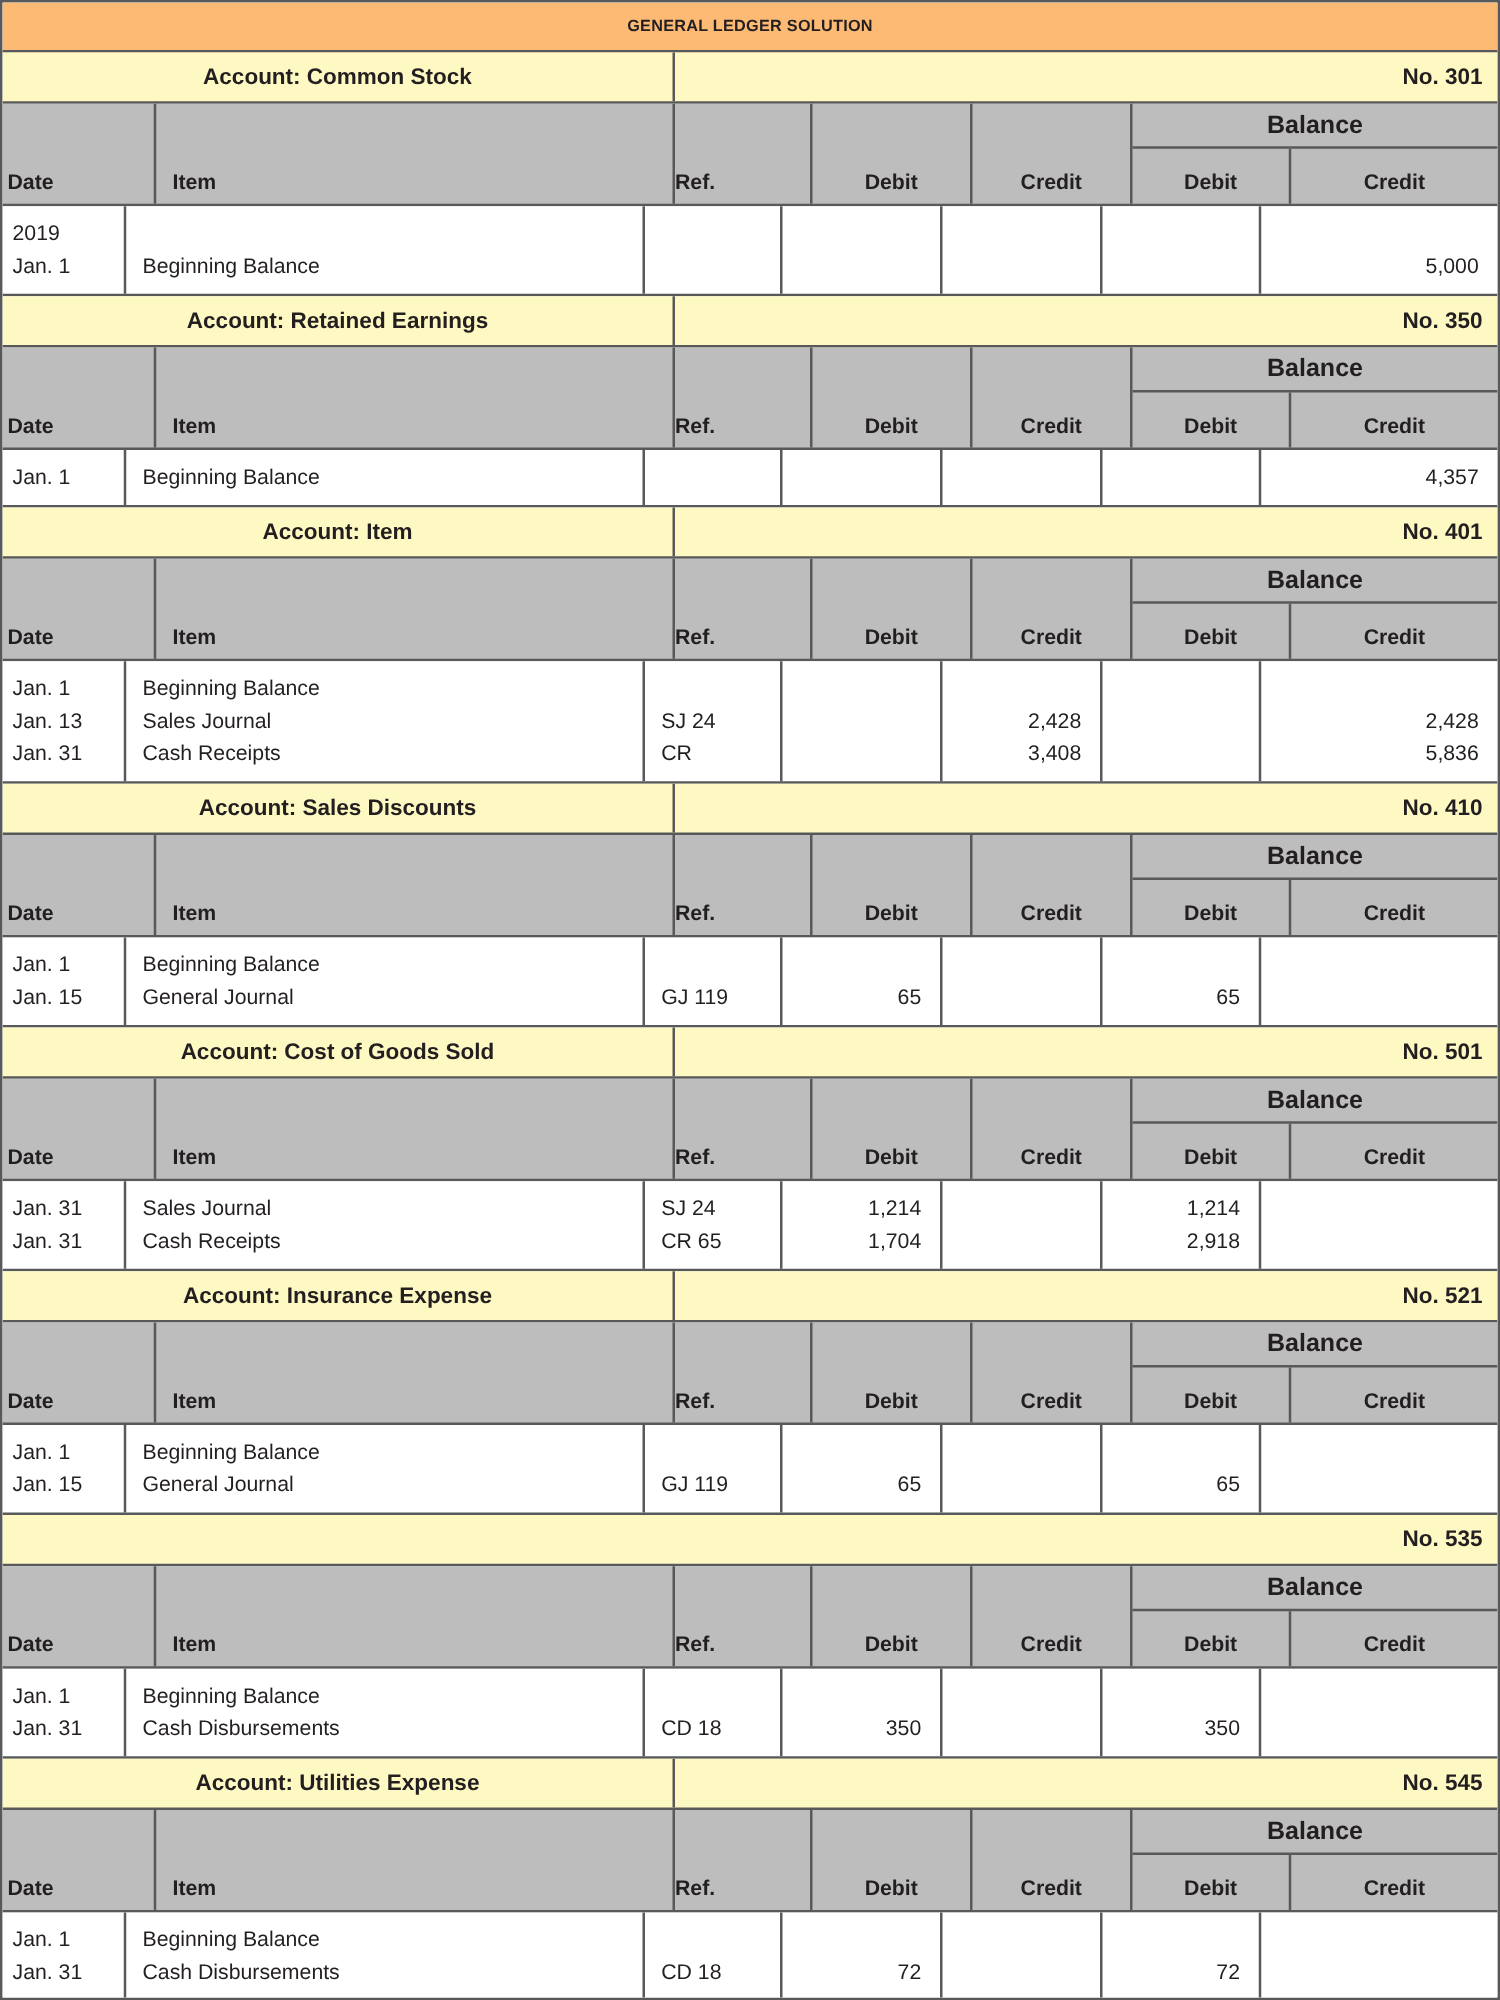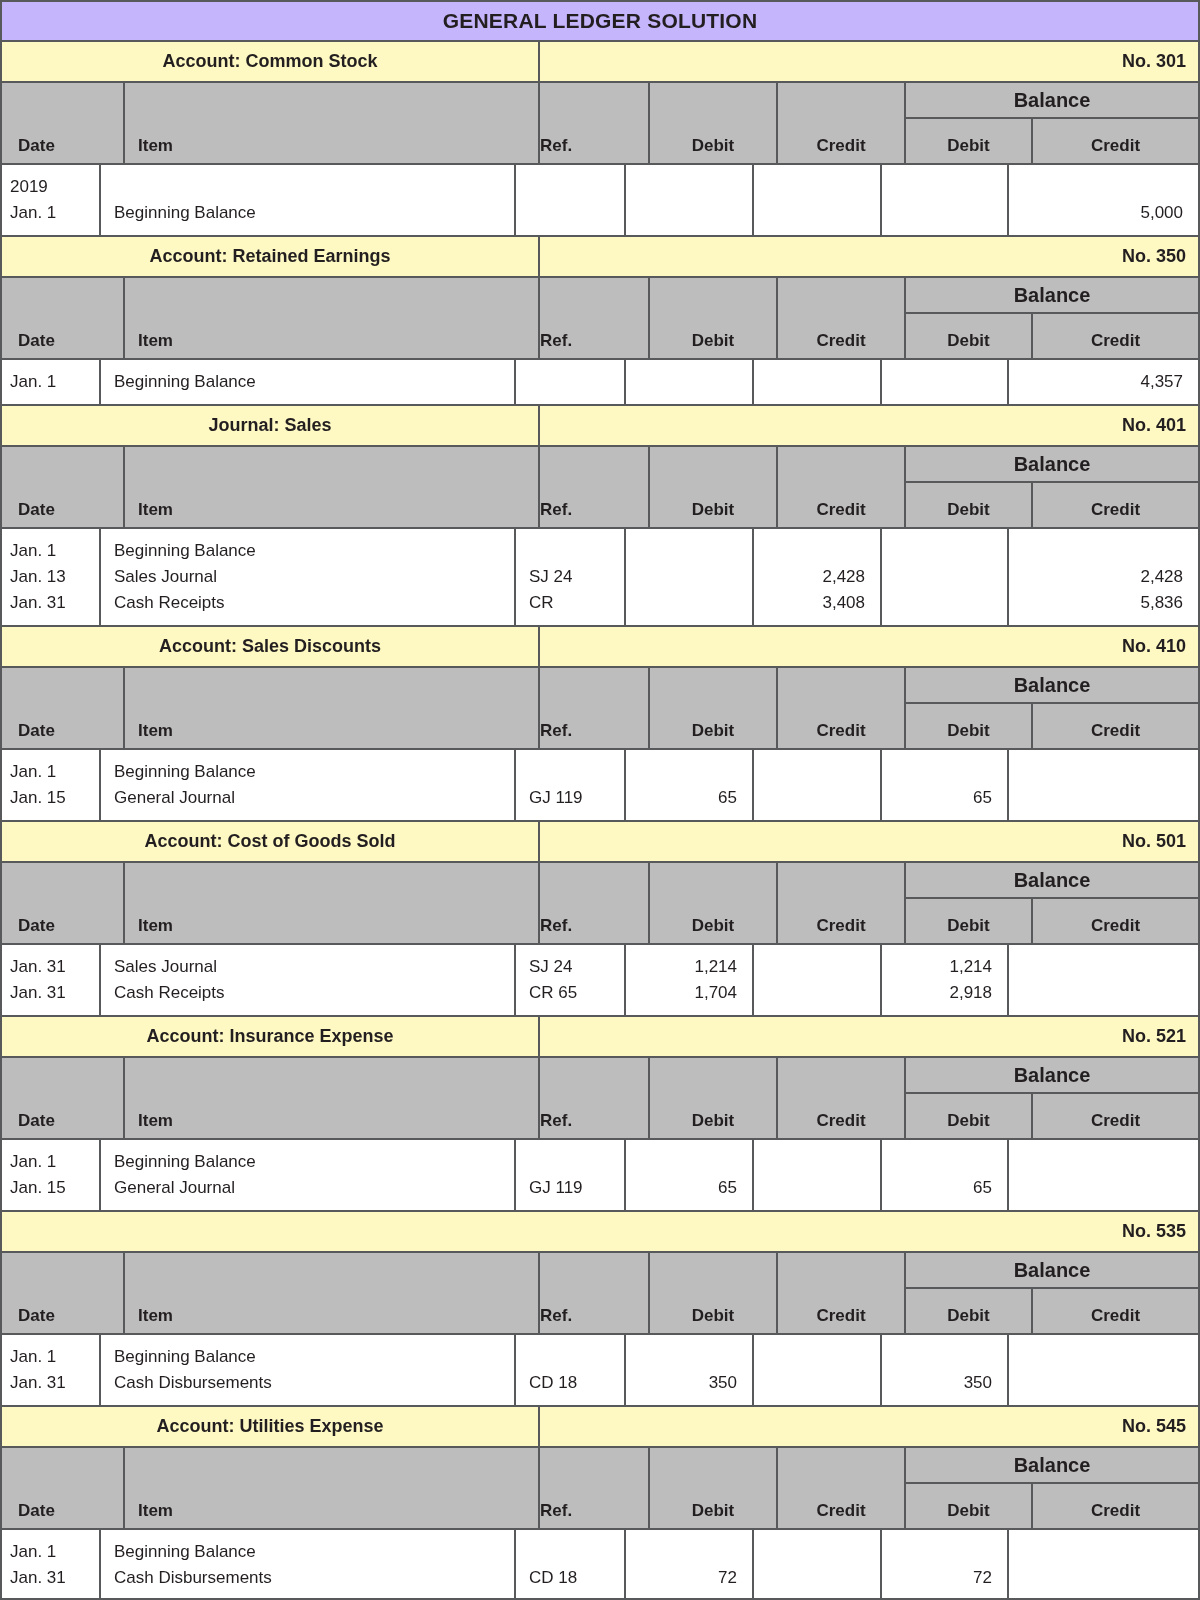--- a/index.html
+++ b/index.html
@@ -18,24 +18,24 @@
     overflow: hidden;
     box-sizing: border-box;
     border: 2px solid #58595b;
     background: #ffffff;
   }
   .ledger-title {
     height: 38px;
     line-height: 38px;
     text-align: center;
     font-weight: bold;
-    font-size: 21px;
+    font-size: 13px;
     letter-spacing: 0.2px;
     border-bottom: 2px solid #58595b;
-    background: #c4b5fd;
+    background: #fdba74;
   }
   .account-band {
     display: flex;
     height: 39px;
     border-bottom: 2px solid #58595b;
     background: #fef9c3;
   }
   .account-band .acct-name {
     width: 538px;
     box-sizing: border-box;
@@ -75,21 +75,21 @@
     position: absolute;
     bottom: 7px;
   }
   .hcell.c-date   { width: 123px; }
   .hcell.c-item   { width: 415px; }
   .hcell.c-ref    { width: 110px; }
   .hcell.c-debit  { width: 128px; }
   .hcell.c-credit { width: 128px; }
   .hcell.c-bal    { flex: 1; border-right: none; padding: 0; }
 
-  .hcell.c-date > .lbl  { left: 16px; }
+  .hcell.c-date > .lbl  { left: 4px; }
   .hcell.c-item > .lbl  { left: 13px; }
   .hcell.c-ref > .lbl   { left: 0; right: 0; text-align: left; }
   .hcell.c-debit > .lbl { left: 0; right: 0; text-align: center; }
   .hcell.c-credit > .lbl{ left: 0; right: 0; text-align: center; }
 
   .bal-wrap {
     display: flex;
     flex-direction: column;
     height: 100%;
   }
@@ -283,21 +283,21 @@
           <div class="dcell dc-bdebit">
             <div class="line blank">&nbsp;</div>
           </div>
           <div class="dcell dc-bcredit">
             <div class="line">4,357</div>
           </div>
         </div>
       </div>
       <div class="section">
         <div class="account-band">
-          <div class="acct-name">Journal: Sales</div>
+          <div class="acct-name">Account: Item</div>
           <div class="acct-no">No. 401</div>
         </div>
         <div class="head-band">
           <div class="hcell c-date">
             <span class="lbl">Date</span>
           </div>
           <div class="hcell c-item">
             <span class="lbl">Item</span>
           </div>
           <div class="hcell c-ref">

